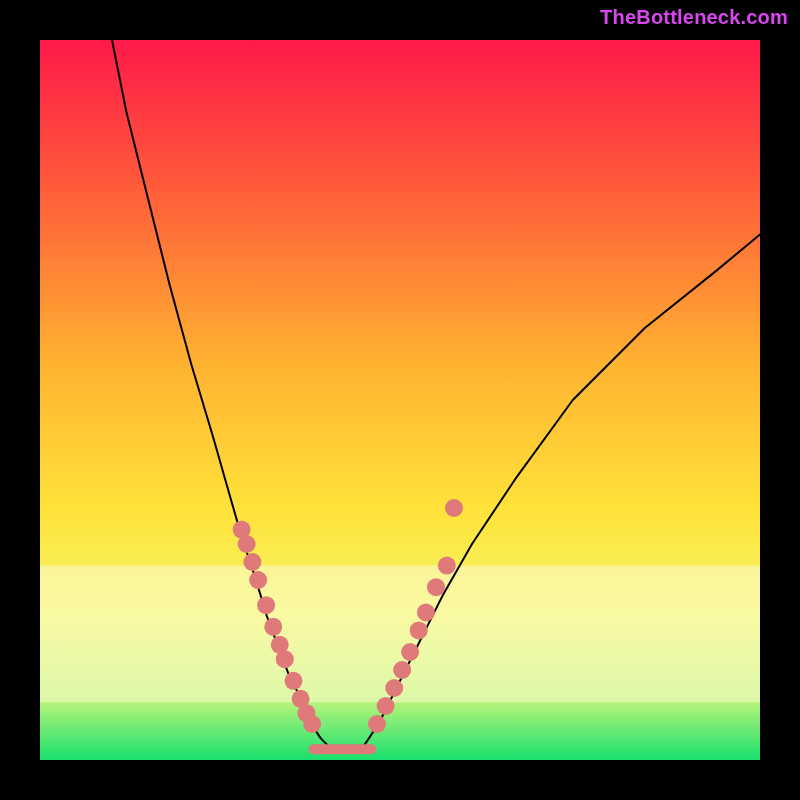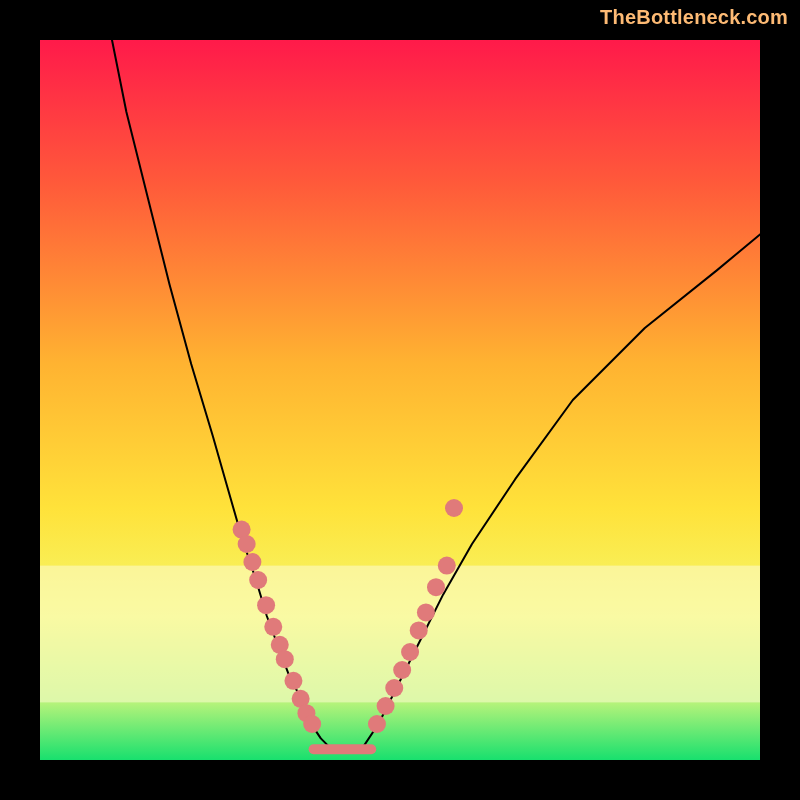--- a/index.html
+++ b/index.html
@@ -23,21 +23,21 @@
     position: absolute;
     left: 40px;
     top: 40px;
     width: 720px;
     height: 720px;
   }
   .watermark {
     position: absolute;
     top: 6px;
     right: 12px;
-    color: #fdba74;
+    color: #d946ef;
     font-size: 20px;
     font-weight: 600;
     letter-spacing: 0.2px;
   }
   svg { display: block; }
 </style>
 </head>
 <body>
 
 <div class="frame">

